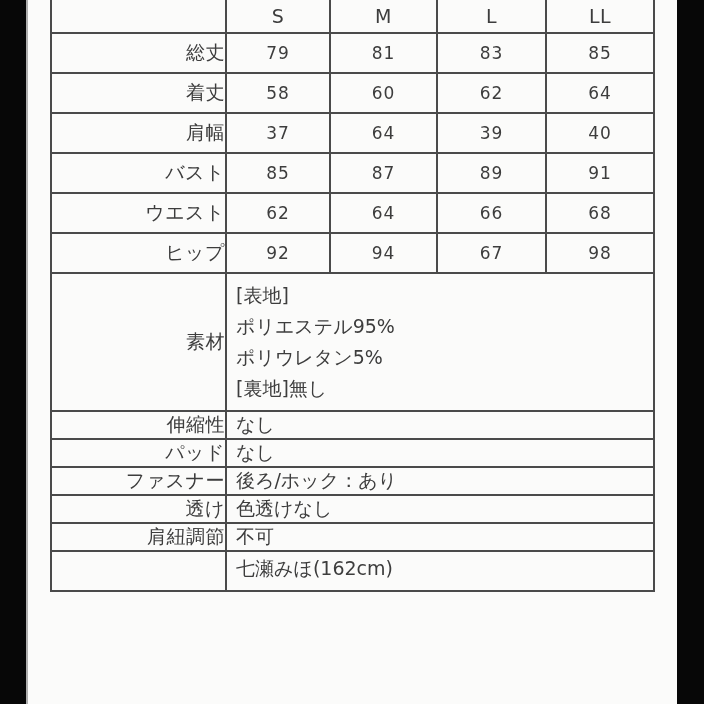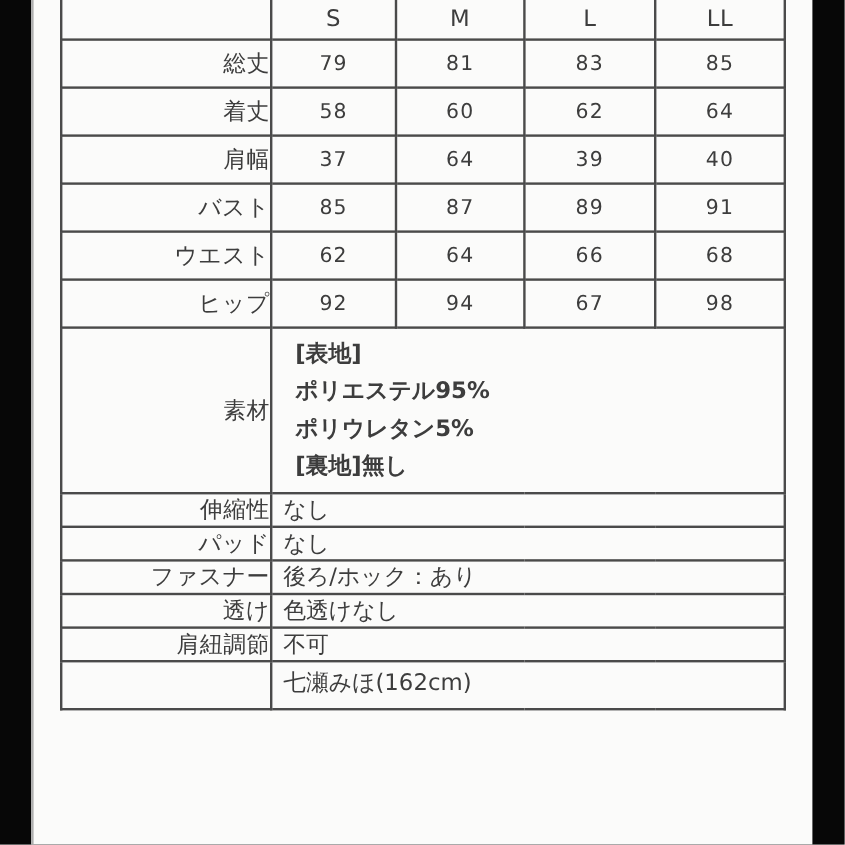--- a/index.html
+++ b/index.html
@@ -27,21 +27,21 @@
   tr.hdr { height:33px; }
   tr.meas { height:40px; }
   tr.material { height:130px; }
   tr.detail { height:24px; }
   tr.model { height:40px; }
 
   td.hdr-cell { text-align:center; font-size:19px; letter-spacing:0.5px; }
   td.label-cell { text-align:right; padding-left:11px; font-size:19px; letter-spacing:0.5px; }
   td.num-cell { text-align:center; font-size:17px; letter-spacing:1px; }
   td.value-cell { text-align:left; padding-left:9px; font-size:19px;margin-left:37px; }
-  td.material-cell { vertical-align:middle; padding:6px 19px; font-size:19px;font-weight:bold; }
+  td.material-cell { vertical-align:middle; padding:6px 9px; font-size:19px; }
   td.material-cell .mline { line-height:31px; white-space:nowrap; }
   td.model-cell { vertical-align:top; padding-top:4px; padding-left:9px; font-size:19px; }
 </style>
 </head>
 <body>
 
 <div class="photo">
   <div class="paper">
     <table class="size-table">
       <colgroup>

